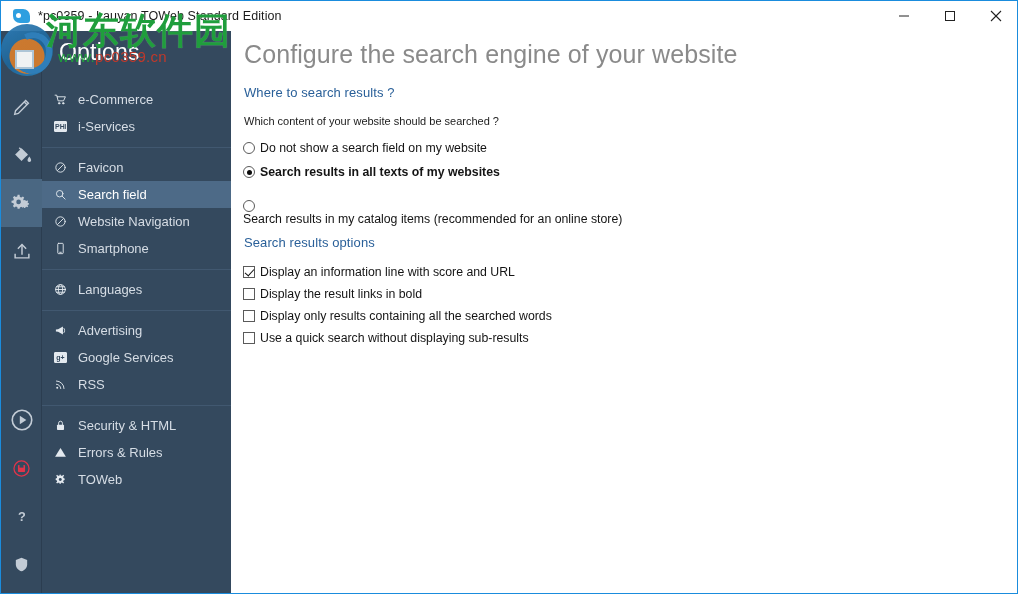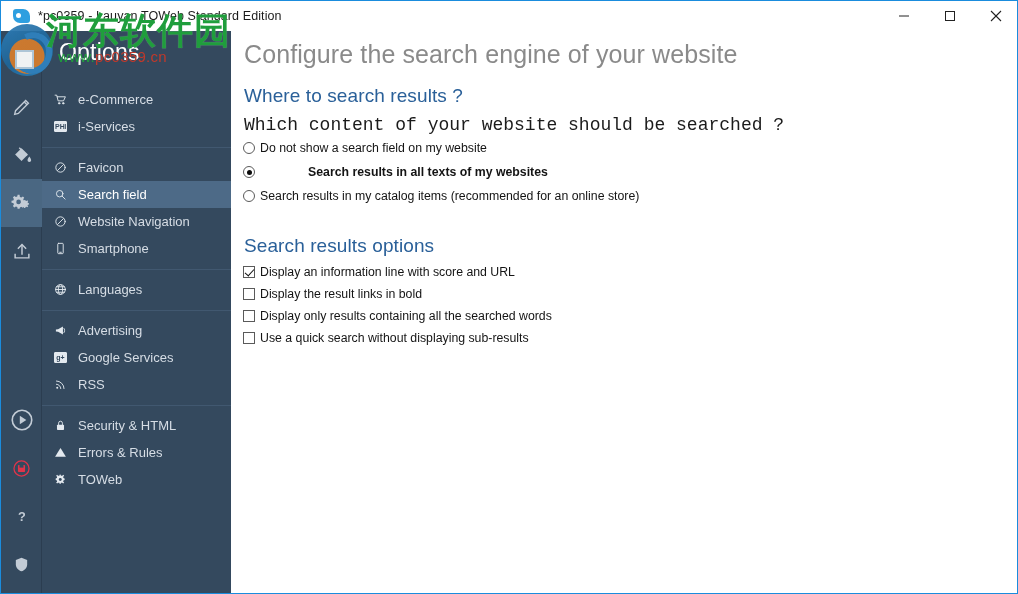--- a/index.html
+++ b/index.html
@@ -113,26 +113,26 @@
     background: #ffffff;
     overflow: hidden;
   }
   #page-title {
     position: absolute; left: 13px; top: 9px;
     font-size: 25px; font-weight: 300; color: #8a8a8a;
     letter-spacing: 0.1px; white-space: nowrap;
   }
   .section-head {
     position: absolute; left: 13px;
-    font-size: 19px; color: #2a6099; font-weight: 400;
+    font-size: 13px; color: #2a6099; font-weight: 400;
     letter-spacing: 0.1px;
   }
   .sub-q {
     position: absolute; left: 13px;
-    font-size: 18px; color: #1b1b1b; font-family: Liberation Mono, monospace;
+    font-size: 11px; color: #1b1b1b;
   }
   .opt-row {
     position: absolute; left: 12px;
     display: flex; align-items: flex-start;
     font-size: 12.3px; color: #141414;
     white-space: nowrap;
   }
   .opt-row.bold { font-weight: bold; }
   .radio {
     width: 12px; height: 12px; flex: none;
@@ -425,25 +425,25 @@
   <div id="content">
     <div id="page-title">Configure the search engine of your website</div>
 
     <div class="section-head" style="top:54px;">Where to search results ?</div>
     <div class="sub-q" style="top:84px;">Which content of your website should be searched ?</div>
 
     <div class="opt-row" style="top:110px;text-align:right;">
       <span class="radio"></span>
       <span class="opt-label">Do not show a search field on my website</span>
     </div>
-    <div class="opt-row bold" style="top:134px;gap:48px;">
+    <div class="opt-row bold" style="top:134px;">
       <span class="radio checked"></span>
       <span class="opt-label">Search results in all texts of my websites</span>
     </div>
-    <div class="opt-row" style="top:158px;">
+    <div class="opt-row" style="top:168px;flex-direction:column;">
       <span class="radio"></span>
       <span class="opt-label">Search results in my catalog items (recommended for an online store)</span>
     </div>
 
     <div class="section-head" style="top:204px;">Search results options</div>
 
     <div class="opt-row" style="top:234px;">
       <span class="checkbox checked"></span>
       <span class="opt-label">Display an information line with score and URL</span>
     </div>

